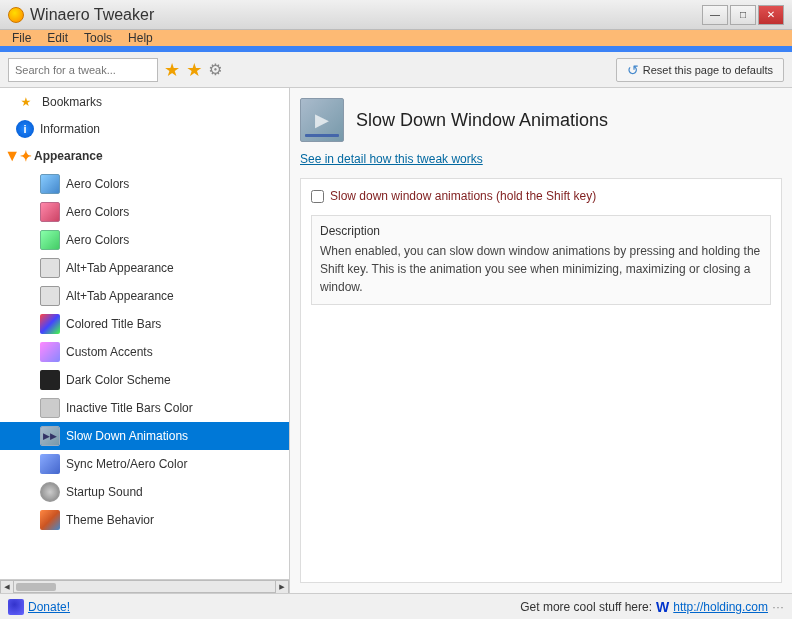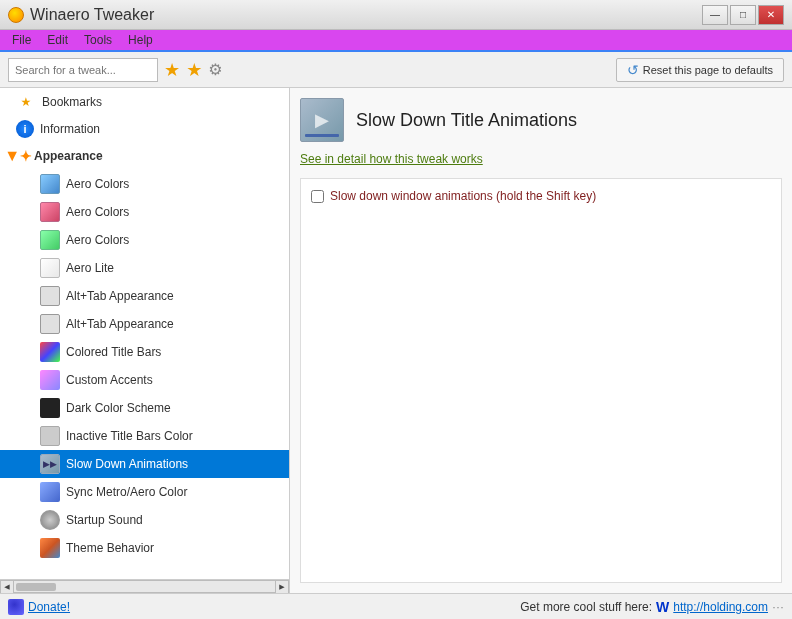--- a/index.html
+++ b/index.html
@@ -57,26 +57,26 @@
       font-size: 10px;
       color: #333;
     }
     .title-btn.close {
       background: linear-gradient(to bottom, #e05050, #c03030);
       color: white;
     }
 
     
     .menu-bar {
-      background: #d946ef;
+      background: #fdba74;
       height: 22px;
       display: flex;
       align-items: center;
       padding: 3px 4px;
-      border-bottom: 2px solid #3b82f6;
+      border-bottom: 6px solid #3b82f6;
       flex-shrink: 0;
     }
     .menu-item {
       padding: 2px 8px;
       cursor: pointer;
       font-size: 12px;
       color: #333;
     }
 
     
@@ -195,21 +195,21 @@
       align-items: center;
       gap: 12px;
       margin-bottom: 10px;
     }
     .panel-title {
       font-size: 18px;
       font-weight: normal;
       color: #222;
     }
     .panel-link {
-      color: #4d7c0f;
+      color: #0369a1;
       font-size: 12px;
       cursor: pointer;
       text-decoration: underline;
       margin-bottom: 12px;
     }
     .panel-body {
       background: white;
       border: 1px solid #ddd;
       padding: 10px;
       flex: 1;
@@ -489,24 +489,20 @@
       <div class="sidebar-item child">
         <div class="item-icon icon-aero2"></div>
         <span>Aero Colors</span>
       </div>
 
       <div class="sidebar-item child">
         <div class="item-icon icon-aero3"></div>
         <span>Aero Colors</span>
       </div>
 
-      <div class="sidebar-item child">
-        <div class="item-icon icon-lite"></div>
-        <span>Aero Lite</span>
-      </div>
 
       <div class="sidebar-item child">
         <div class="item-icon icon-alttab">
           <div class="alttab-cell"></div>
           <div class="alttab-cell"></div>
           <div class="alttab-cell"></div>
           <div class="alttab-cell"></div>
         </div>
         <span>Alt+Tab Appearance</span>
       </div>
@@ -570,27 +566,31 @@
       <div class="htrack">
         <div class="hthumb"></div>
       </div>
       <div class="scroll-arrow">▶</div>
     </div>
   </div>
 
   <div class="right-panel">
     <div class="panel-header">
       <div class="panel-icon-img"></div>
-      <h2 class="panel-title">Slow Down Title Animations</h2>
+      <h2 class="panel-title">Slow Down Window Animations</h2>
     </div>
     <div class="panel-link">See in detail how this tweak works</div>
     <div class="panel-body">
       <div class="checkbox-row">
         <input type="checkbox" id="cb1" style="">
         <label class="checkbox-label" for="cb1">Slow down window animations (hold the Shift key)</label>
+      </div>
+      <div class="description-box">
+        <div class="description-title">Description</div>
+        <div class="description-text">When enabled, you can slow down window animations by pressing and holding the Shift key. This is the animation you see when minimizing, maximizing or closing a window.</div>
       </div>
     </div>
   </div>
 
 </div>
 
 <div class="status-bar">
   <div class="status-left">
     <div class="status-icon"></div>
     <span class="donate-link">Donate!</span>

